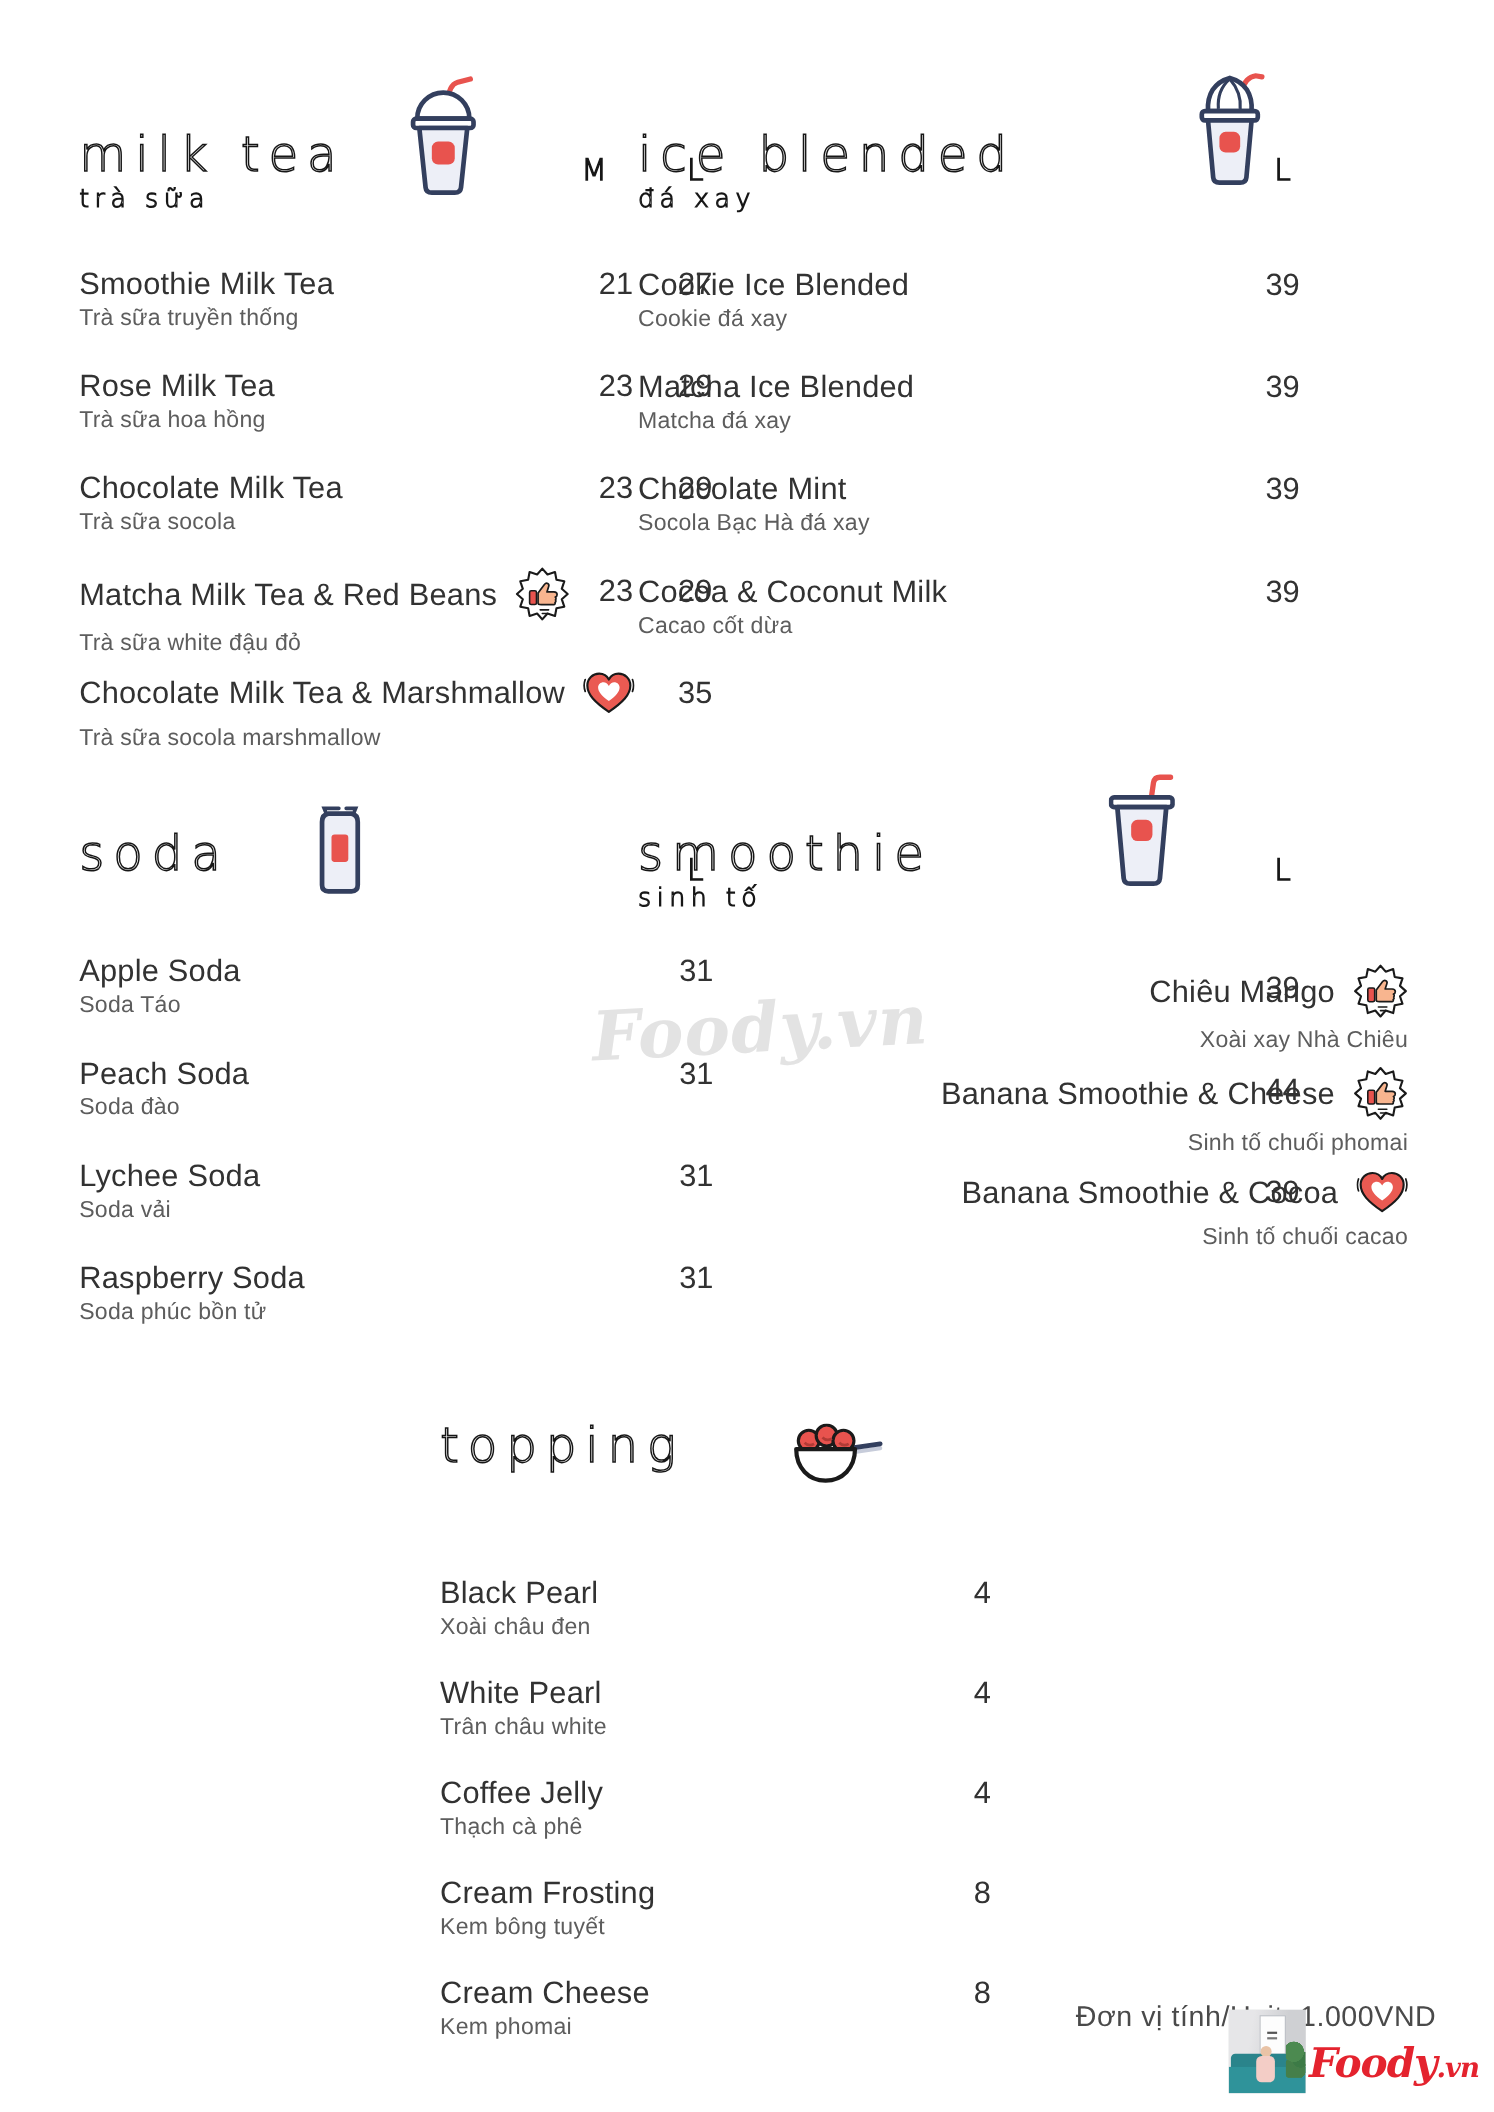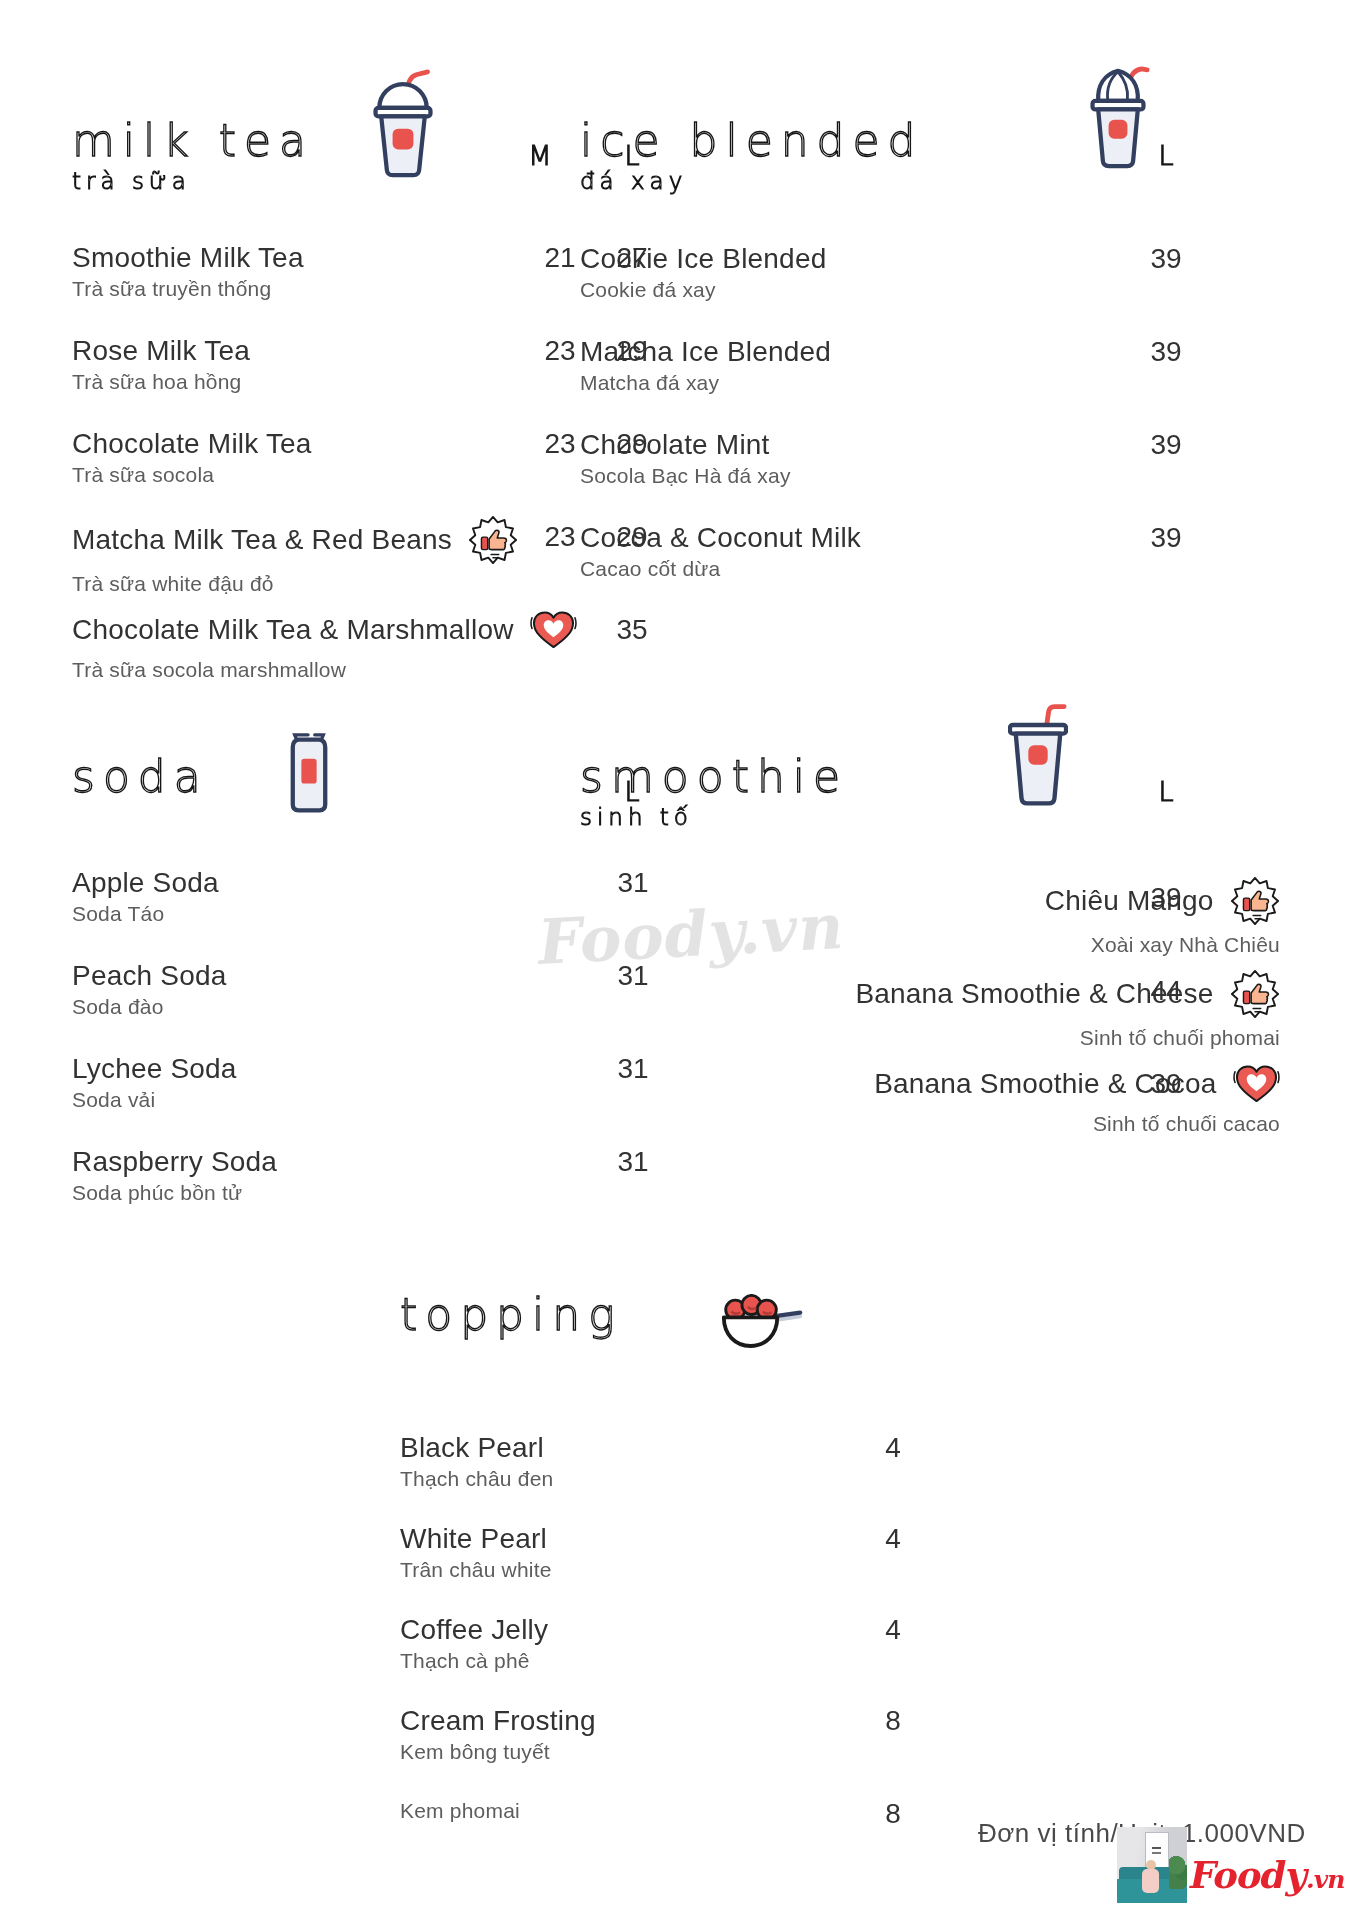--- a/index.html
+++ b/index.html
@@ -332,21 +332,21 @@
           <path d="M12 18 q4 4 9 1 M29 13 q4 4 9 1 M45 18 q4 4 9 1" fill="none" stroke="#b23b36" stroke-width="2.5"></path>
           <path d="M4 24 H60 C60 42 48 54 32 54 C16 54 4 42 4 24 Z" fill="#ffffff" stroke="#1a1a1a" stroke-width="4" stroke-linejoin="round"></path>
         </svg>
       </span>
     </div>
     <div class="items">
         <div class="menu-item">
     <div class="item-name-line">
       <span class="item-name">Black Pearl</span>
     </div>
-    <div class="item-desc">Thạch châu đen</div>
+    <div class="item-desc">Xoài châu đen</div>
   <span class="price p0">4</span>
         </div>
         <div class="menu-item">
     <div class="item-name-line">
       <span class="item-name">White Pearl</span>
     </div>
     <div class="item-desc">Trân châu white</div>
   <span class="price p0">4</span>
         </div>
         <div class="menu-item">
@@ -357,20 +357,23 @@
   <span class="price p0">4</span>
         </div>
         <div class="menu-item">
     <div class="item-name-line">
       <span class="item-name">Cream Frosting</span>
     </div>
     <div class="item-desc">Kem bông tuyết</div>
   <span class="price p0">8</span>
         </div>
         <div class="menu-item">
+    <div class="item-name-line">
+      <span class="item-name">Cream Cheese</span>
+    </div>
     <div class="item-desc">Kem phomai</div>
   <span class="price p0">8</span>
         </div>
       </div>
   </section>
 
   <div class="unit-note">Đơn vị tính/Unit: 1.000VND</div>
   <div class="photo">
     <div class="wall"></div>
     <div class="frame"></div>

